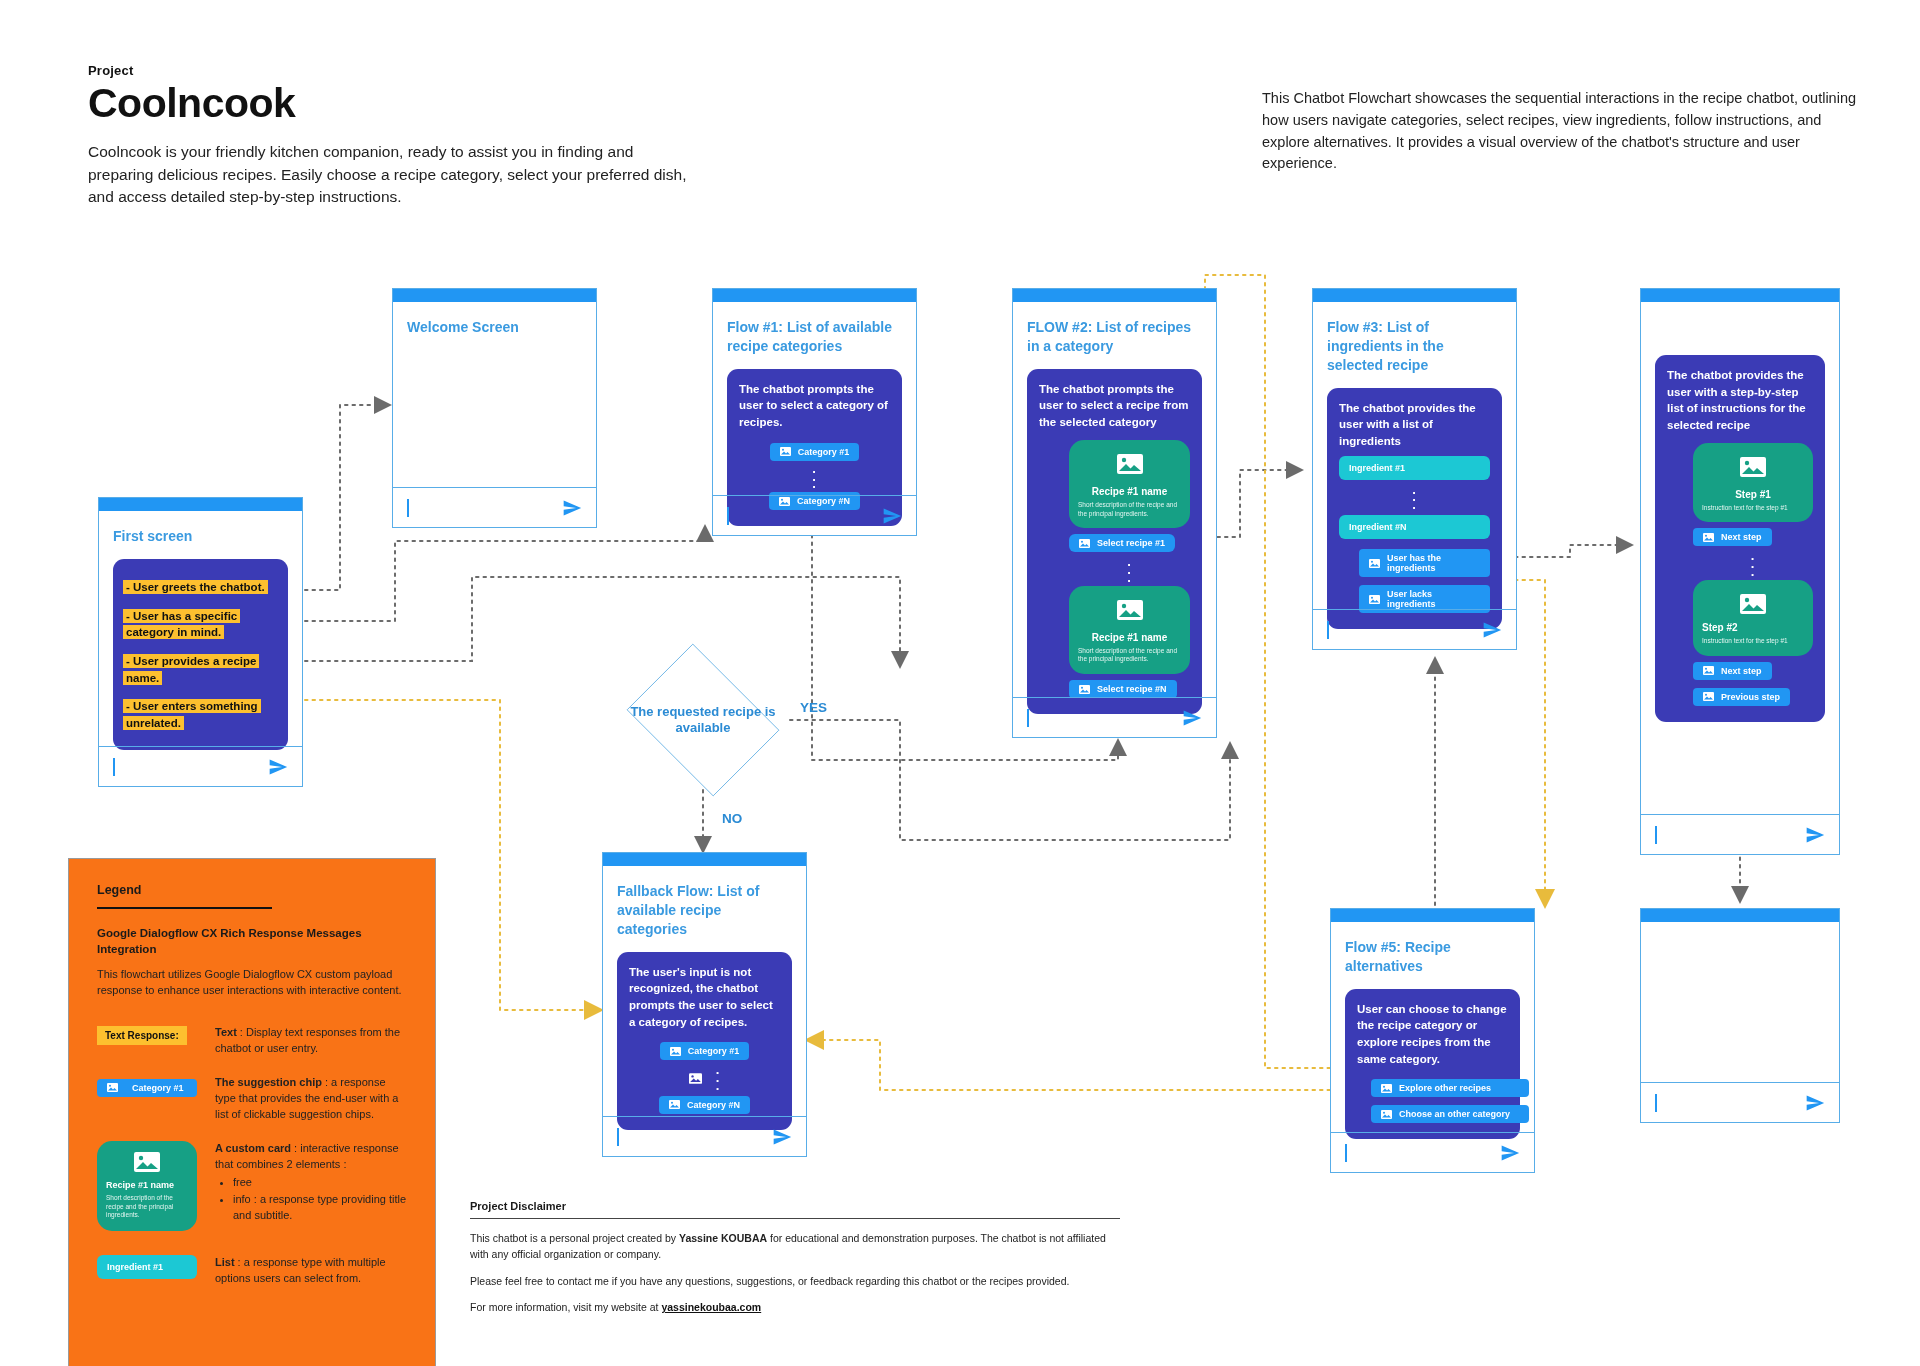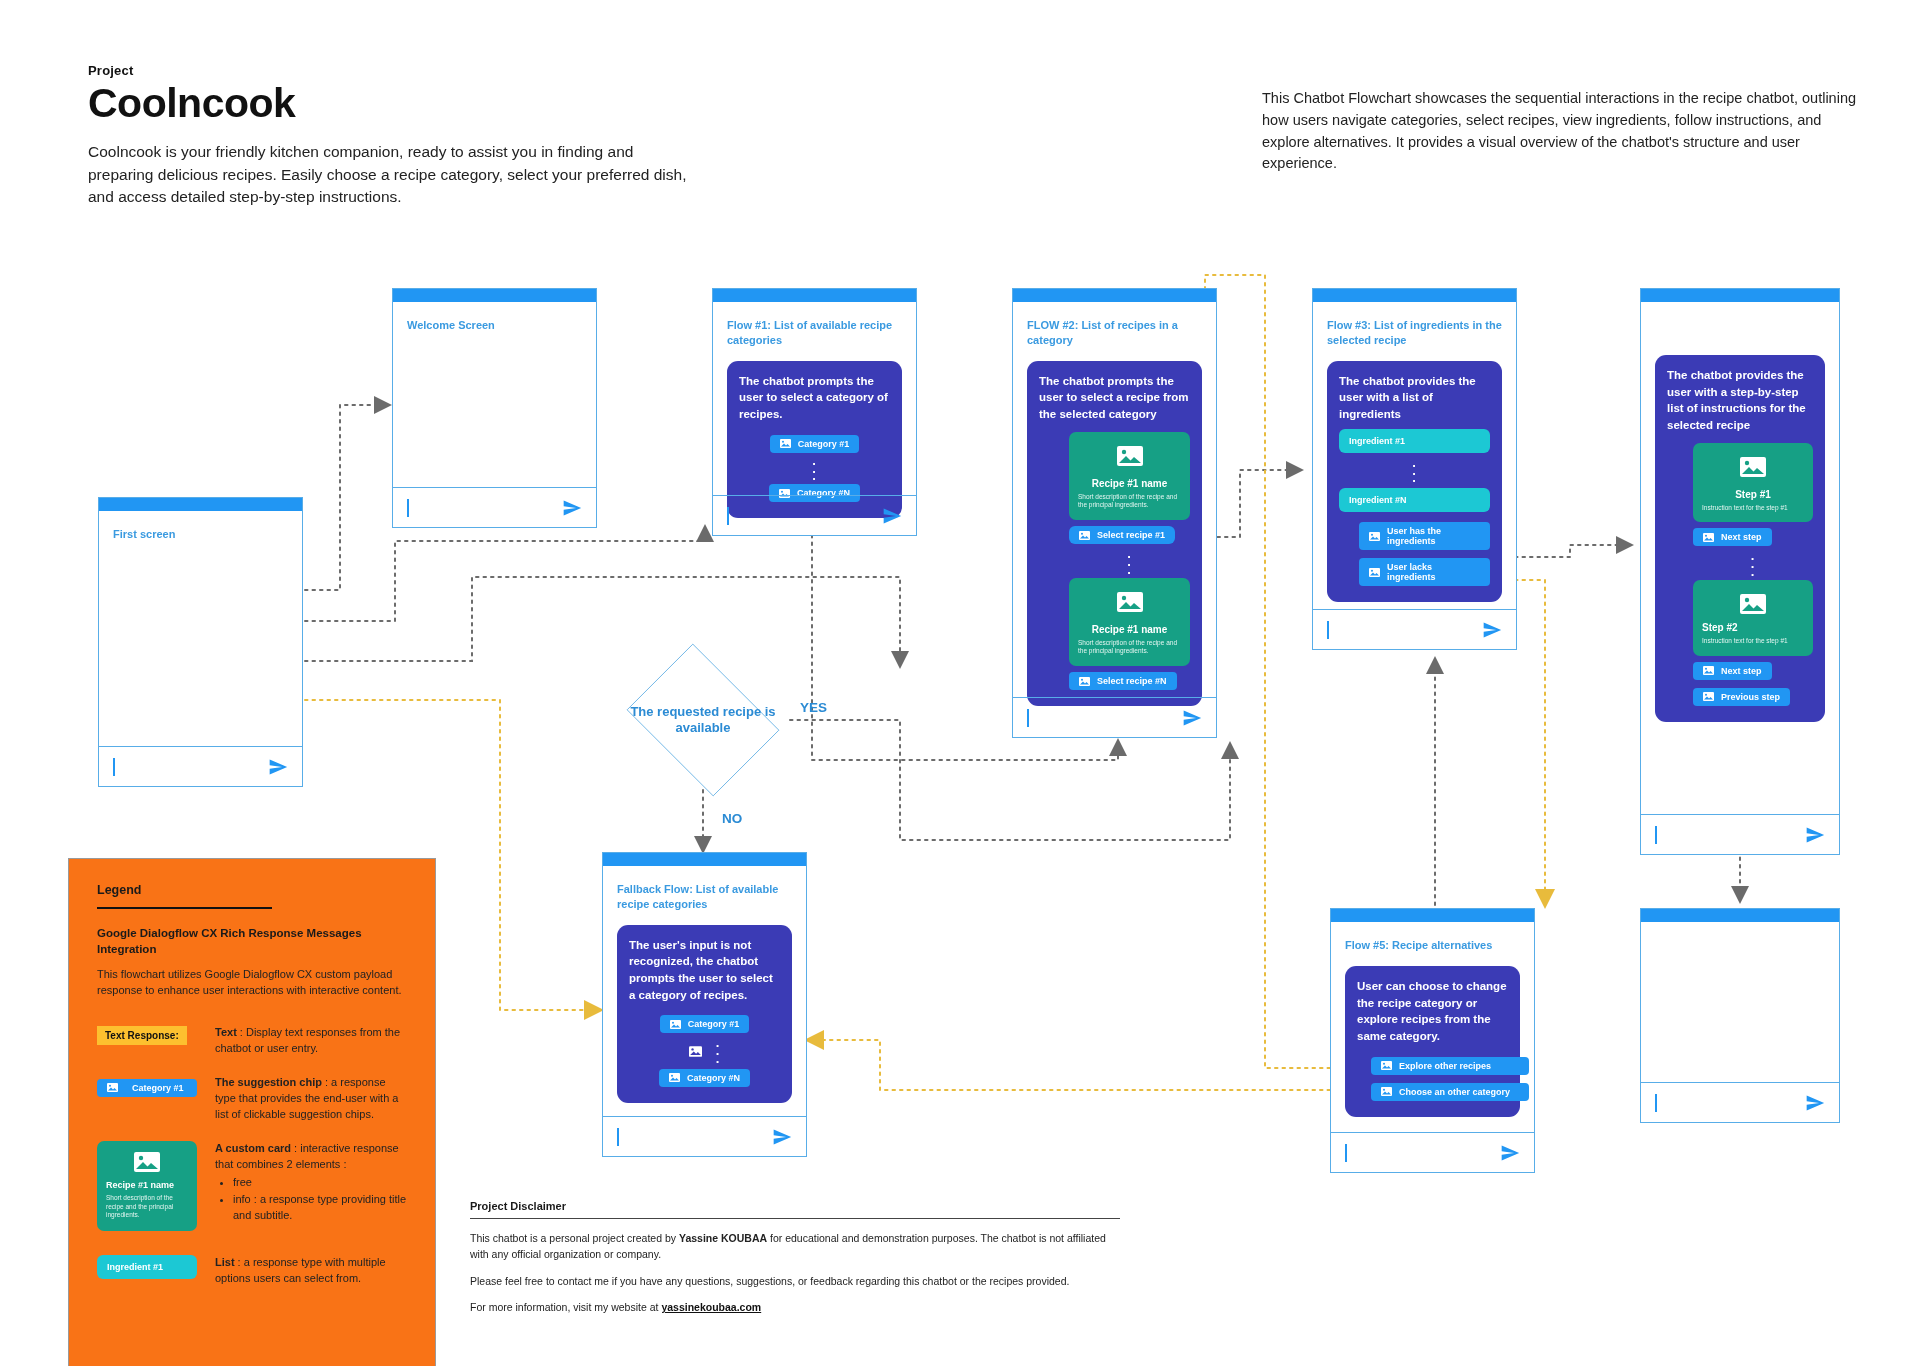--- a/index.html
+++ b/index.html
@@ -14,40 +14,40 @@
   .bigtitle{font-size:41px;font-weight:bold;letter-spacing:-.5px;color:#111;margin-top:4px;line-height:1.05;}
   .lead{font-size:15.5px;line-height:1.45;color:#222;margin-top:16px;}
   #hdr-right{left:1262px;top:72px;width:600px;}
   .bigtitle-r{font-size:35px;font-weight:bold;letter-spacing:-.4px;color:#111;line-height:1.1;}
   .lead-r{font-size:14.5px;line-height:1.5;color:#222;margin-top:16px;}
 
   
   .phone{position:absolute;background:#fff;border:1.5px solid #58ade8;box-sizing:border-box;}
   .phone .topbar{height:13px;background:#2196f3;}
   .phone .body{padding:16px 14px 8px 14px;}
-  .phone .ptitle{color:#3a9ae0;font-size:11px;font-weight:bold;line-height:1.35;}
+  .phone .ptitle{color:#3a9ae0;font-size:14px;font-weight:bold;line-height:1.35;}
   .phone .inputbar{position:absolute;left:0;right:0;bottom:0;height:40px;border-top:1.5px solid #58ade8;
                    display:flex;align-items:center;justify-content:space-between;padding:0 14px;box-sizing:border-box;}
   .caret{width:2px;height:18px;background:#2196f3;display:block;}
   .send{width:20px;height:20px;}
 
   
   .bubble{background:#3b3bb5;border-radius:11px;padding:12px 12px;margin-top:13px;}
   .bubble .btxt{color:#fff;font-size:11.5px;font-weight:bold;line-height:1.45;}
   .hl{background:#fdc02f;color:#111;padding:1px 3px;box-decoration-break:clone;-webkit-box-decoration-break:clone;}
 
   
   .chip{background:#2196f3;color:#fff;border-radius:4px;font-size:9px;font-weight:bold;
         display:inline-flex;align-items:center;gap:7px;padding:4px 10px;margin:4px 0;}
   .imgico{width:11px;height:9px;flex:none;}
   .dots{color:#fff;font-size:13px;font-weight:bold;letter-spacing:1px;text-align:center;line-height:.6;}
   .dots span{display:block;}
 
   
-  .gcard{background:#16a085;border-radius:7px;padding:10px 9px;text-align:center;}
+  .gcard{background:#16a085;border-radius:15px;padding:10px 9px;text-align:center;}
   .gcard .gimg{width:26px;height:20px;margin:4px auto 8px;}
   .gcard .gt{color:#fff;font-size:10px;font-weight:bold;}
   .gcard .gs{color:#e4f6f1;font-size:6.5px;line-height:1.35;margin-top:4px;text-align:left;}
 
   
   .tealitem{background:#1cc8d4;color:#fff;border-radius:6px;font-size:9px;font-weight:bold;
             padding:7px 10px;margin:6px 0;}
 
   
   #diamond{left:618px;top:655px;width:170px;height:130px;}
@@ -135,20 +135,26 @@
 </div>
 
 <div class="abs" id="hdr-right">
   <div class="lead-r">This Chatbot Flowchart showcases the sequential interactions in the recipe chatbot, outlining how users navigate categories, select recipes, view ingredients, follow instructions, and explore alternatives. It provides a visual overview of the chatbot's structure and user experience.</div>
 </div>
 
 <div class="phone" style="left:98px;top:497px;width:205px;height:290px;">
   <div class="topbar"></div>
   <div class="body">
     <div class="ptitle">First screen</div>
+    <div class="bubble" style="padding:14px 10px;">
+      <div class="btxt" style="margin:6px 0;"><span class="hl">- User greets the chatbot.</span></div>
+      <div class="btxt" style="margin:12px 0;"><span class="hl">- User has a specific category in mind.</span></div>
+      <div class="btxt" style="margin:12px 0;"><span class="hl">- User provides a recipe name.</span></div>
+      <div class="btxt" style="margin:12px 0 4px;"><span class="hl">- User enters something unrelated.</span></div>
+    </div>
   </div>
   <div class="inputbar">
     <span class="caret"></span>
     <svg class="send" viewBox="0 0 24 24">
         <path d="M2 21l21-9L2 3v7l15 2-15 2z" fill="#2196f3"></path>
       </svg>
   </div>
 </div>
 
 <div class="phone" style="left:392px;top:288px;width:205px;height:240px;">

